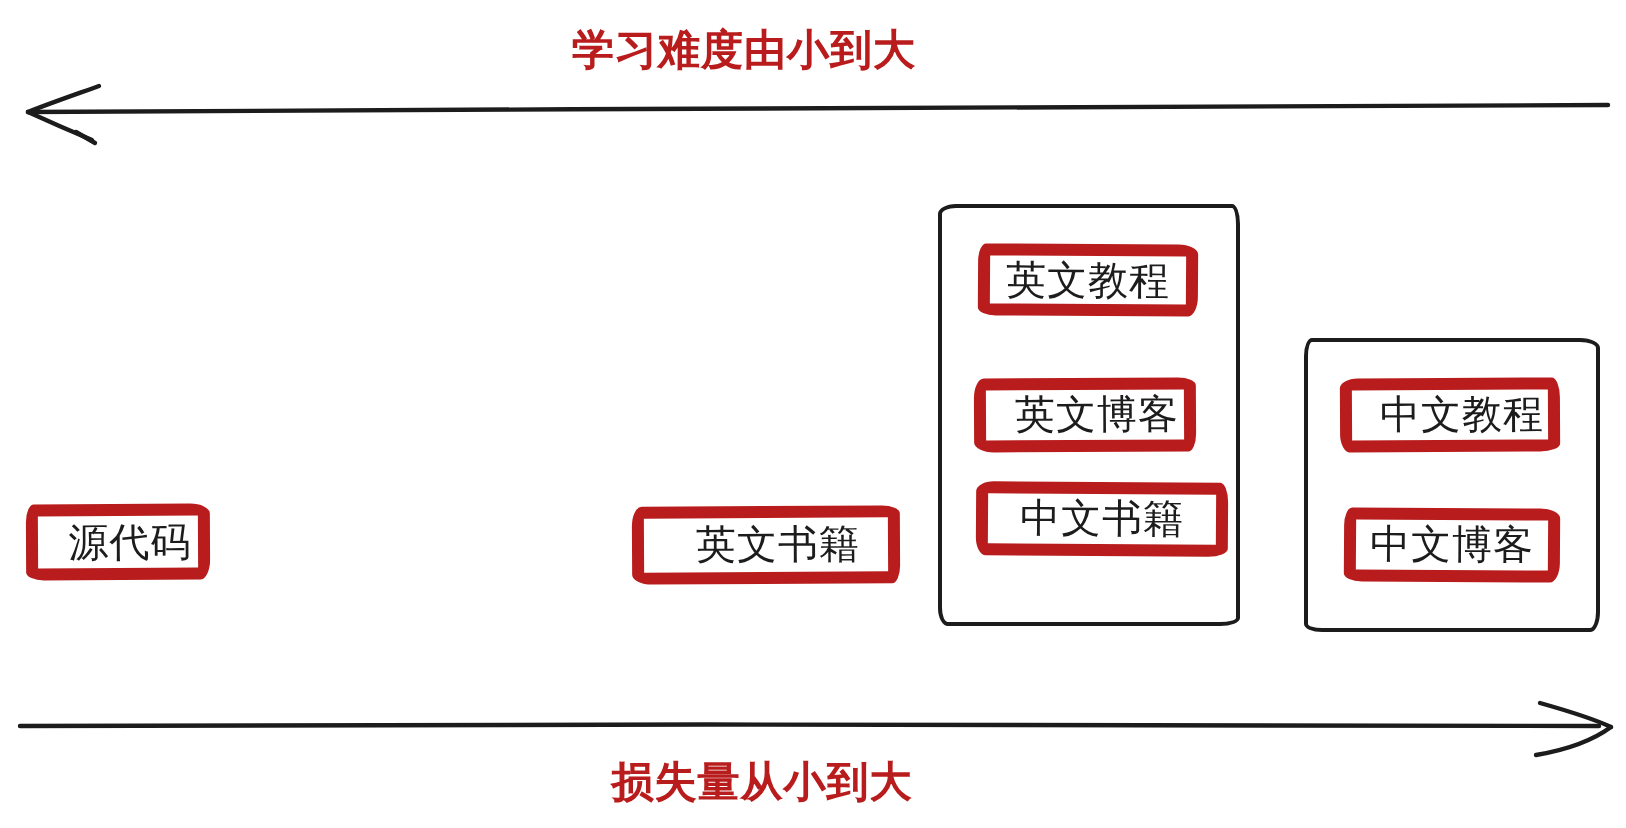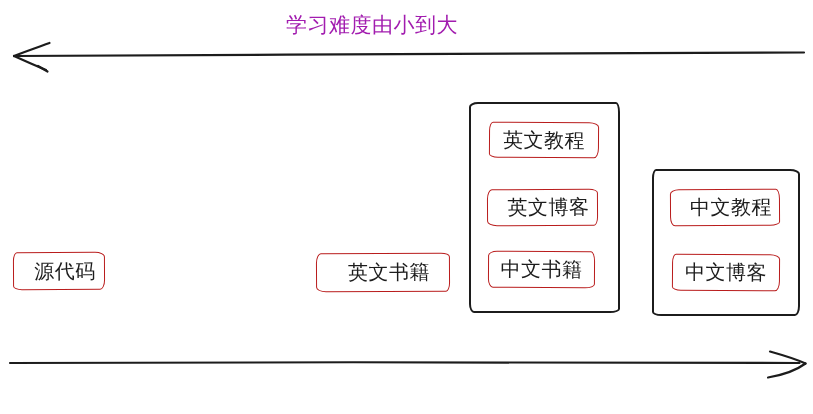--- a/index.html
+++ b/index.html
@@ -17,31 +17,32 @@
     background: #ffffff;
     color: #1c1c1c;
     overflow: hidden;
   }
   .axis-label {
     position: absolute;
     transform: translateX(-50%);
     font-size: 21px;
     letter-spacing: 0.5px;
     white-space: nowrap;
-    color: #a21caf;
+    color: #b91c1c;
+    font-weight: bold;
   }
   .arrows {
     position: absolute;
     left: 0;
     top: 0;
   }
   .sbox {
     position: absolute;
     box-sizing: border-box;
-    border: 1px solid #b91c1c;
+    border: 6px solid #b91c1c;
     background: #ffffff;
     display: flex;
     align-items: center;
     justify-content: center;
     font-size: 20px;
     letter-spacing: 0.5px;
     white-space: nowrap;
   }
   .group {
     position: absolute;
@@ -88,28 +89,29 @@
     <span>英文书籍</span>
   </div>
 
   <div class="group sk2" style="left:469px; top:102px; width:151px; height:211px;">
     <div class="sbox sk1 rot-b" style="left:18px; top:18px; width:110px; height:36px;">
       <span>英文教程</span>
     </div>
     <div class="sbox sk3 rot-a" style="left:16px; top:85px; width:111px; height:37px;">
       <span>英文博客</span>
     </div>
-    <div class="sbox sk2 rot-b" style="left:17px; top:147px; width:107px; height:37px;">
+    <div class="sbox sk2 rot-b" style="left:17px; top:137px; width:126px; height:37px;">
       <span>中文书籍</span>
     </div>
   </div>
 
   <div class="group sk1" style="left:652px; top:169px; width:148px; height:147px;">
     <div class="sbox sk2 rot-a" style="left:16px; top:18px; width:110px; height:37px;">
       <span>中文教程</span>
     </div>
     <div class="sbox sk1 rot-b" style="left:18px; top:83px; width:108px; height:37px;">
       <span>中文博客</span>
     </div>
   </div>
 
+  <div class="axis-label" style="left:381px; top:377px;">损失量从小到大</div>
 
 </div>
 
 </body></html>

